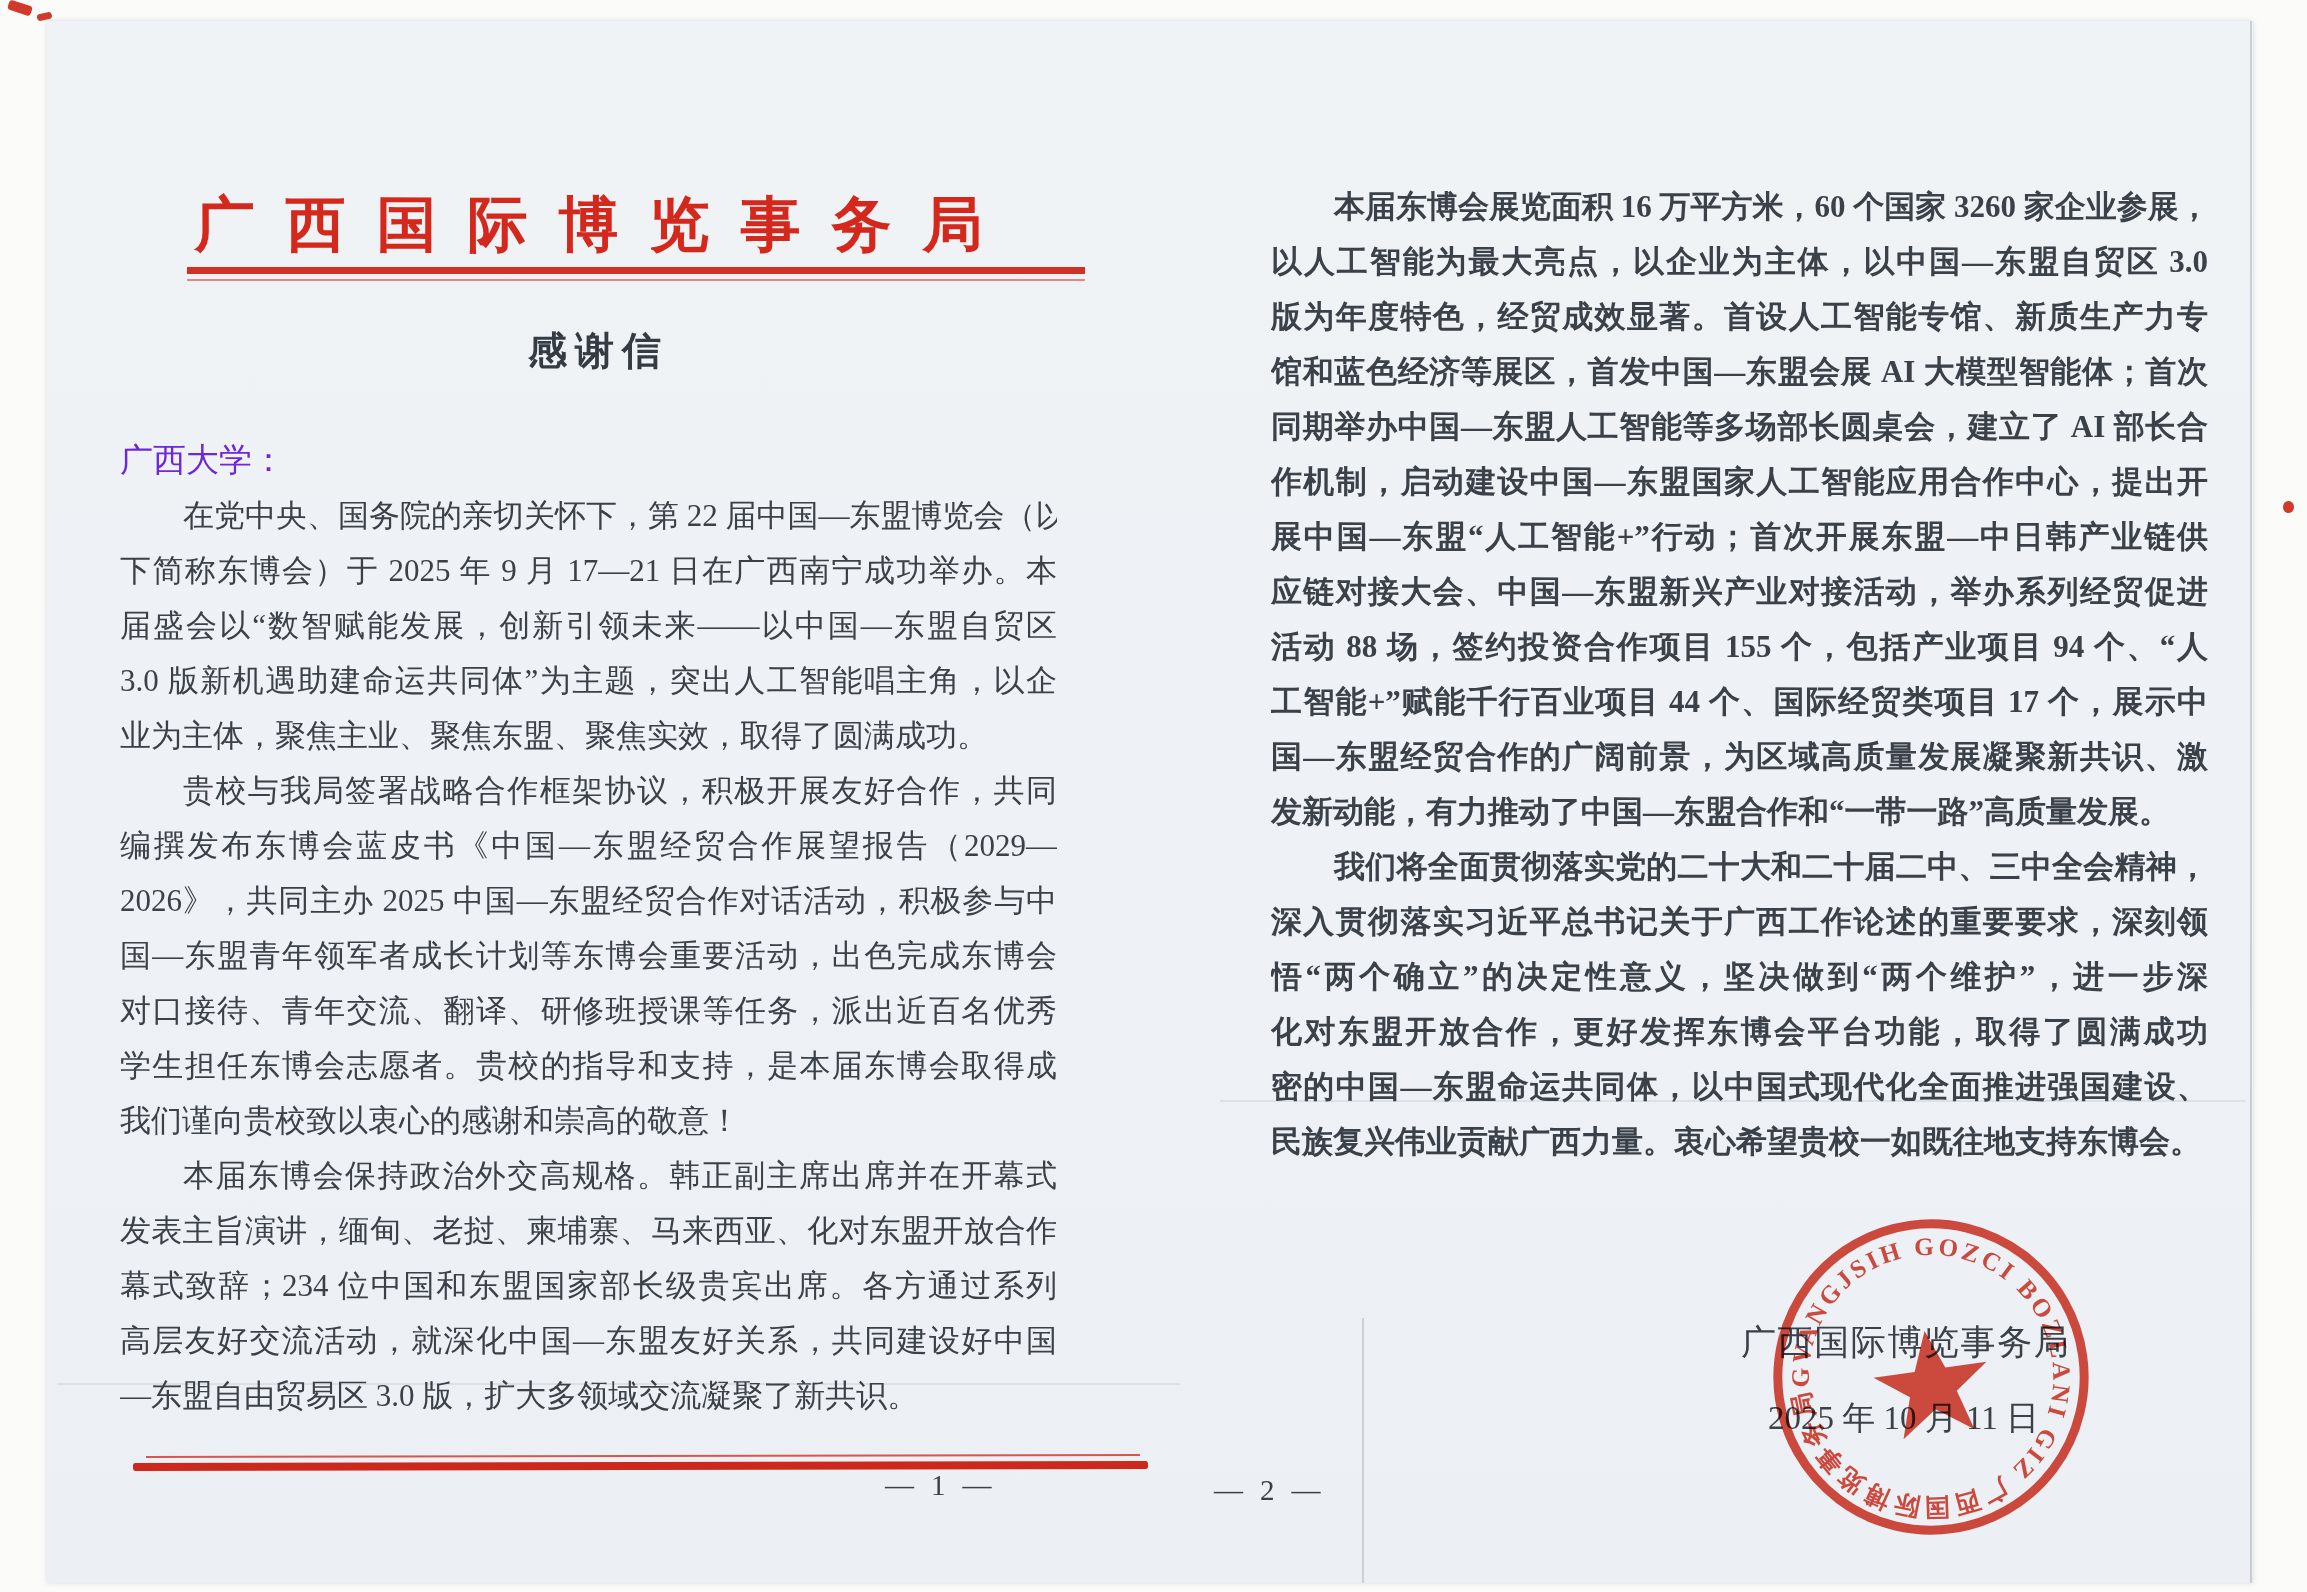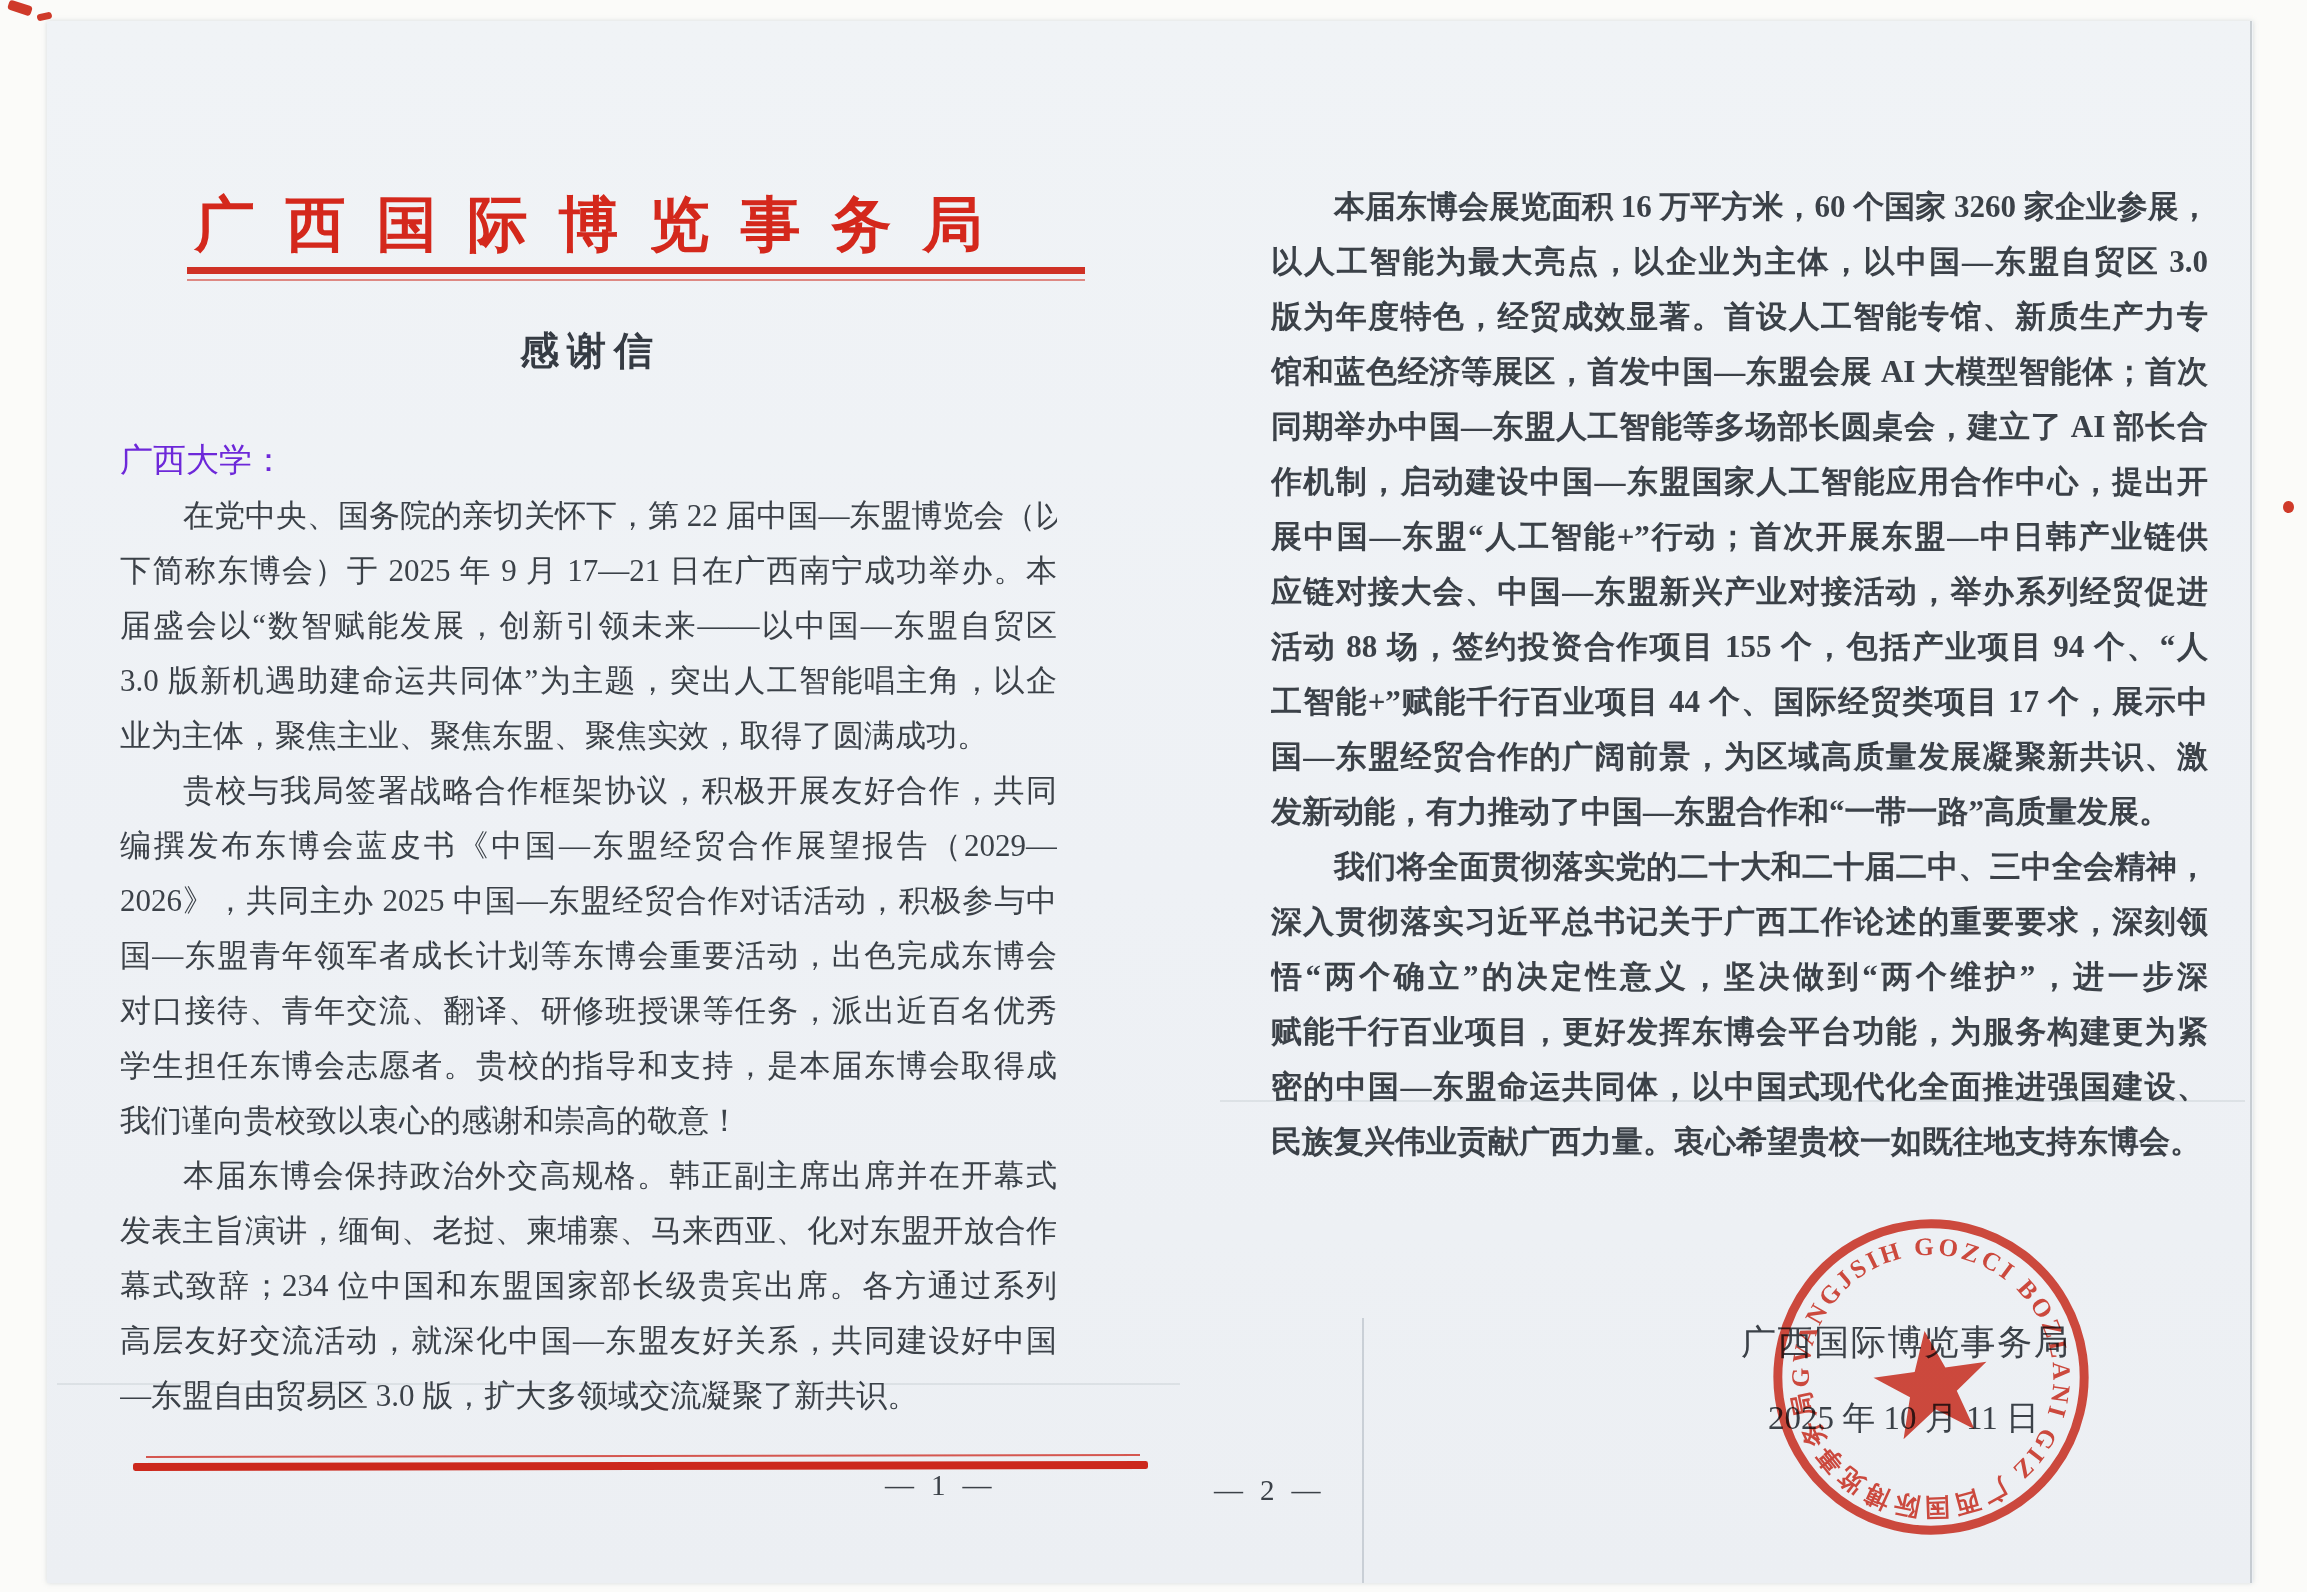--- a/index.html
+++ b/index.html
@@ -70,21 +70,21 @@
     background: #cf3125;
   }
   .letterhead-rule-thin {
     position: absolute;
     left: 187px; top: 279px;
     width: 898px; height: 2.4px;
     background: rgba(207,49,37,0.55);
   }
   .letter-title {
     position: absolute;
-    left: 118px; top: 324px;
+    left: 126px; top: 324px;
     width: 937px;
     text-align: center;
     font-size: 39px;
     font-weight: 700;
     color: #353b43;
     letter-spacing: 8.1px;
     text-indent: 8.1px;
   }
 
   .text-col {
@@ -226,21 +226,21 @@
         <div class="line">作机制，启动建设中国—东盟国家人工智能应用合作中心，提出开</div>
         <div class="line">展中国—东盟“人工智能+”行动；首次开展东盟—中日韩产业链供</div>
         <div class="line">应链对接大会、中国—东盟新兴产业对接活动，举办系列经贸促进</div>
         <div class="line">活动 88 场，签约投资合作项目 155 个，包括产业项目 94 个、“人</div>
         <div class="line">工智能+”赋能千行百业项目 44 个、国际经贸类项目 17 个，展示中</div>
         <div class="line">国—东盟经贸合作的广阔前景，为区域高质量发展凝聚新共识、激</div>
         <div class="line end">发新动能，有力推动了中国—东盟合作和“一带一路”高质量发展。</div>
         <div class="line indent">我们将全面贯彻落实党的二十大和二十届二中、三中全会精神，</div>
         <div class="line">深入贯彻落实习近平总书记关于广西工作论述的重要要求，深刻领</div>
         <div class="line">悟“两个确立”的决定性意义，坚决做到“两个维护”，进一步深</div>
-        <div class="line">赋能千行百业项目，更好发挥东博会平台功能，为服务构建更为紧</div>
+        <div class="line">化对东盟开放合作，更好发挥东博会平台功能，取得了圆满成功</div>
         <div class="line">密的中国—东盟命运共同体，以中国式现代化全面推进强国建设、</div>
         <div class="line end">民族复兴伟业贡献广西力量。衷心希望贵校一如既往地支持东博会。</div>
       </div>
   </div>
 
   <div class="signature-org">广西国际博览事务局</div>
   <div class="signature-date">2025 年 10 月 11 日</div>
 
   <svg class="seal" viewBox="0 0 410 410" xmlns="http://www.w3.org/2000/svg">
     <circle cx="205" cy="205" r="188" fill="none" stroke="#d8392b" stroke-width="11"></circle>

